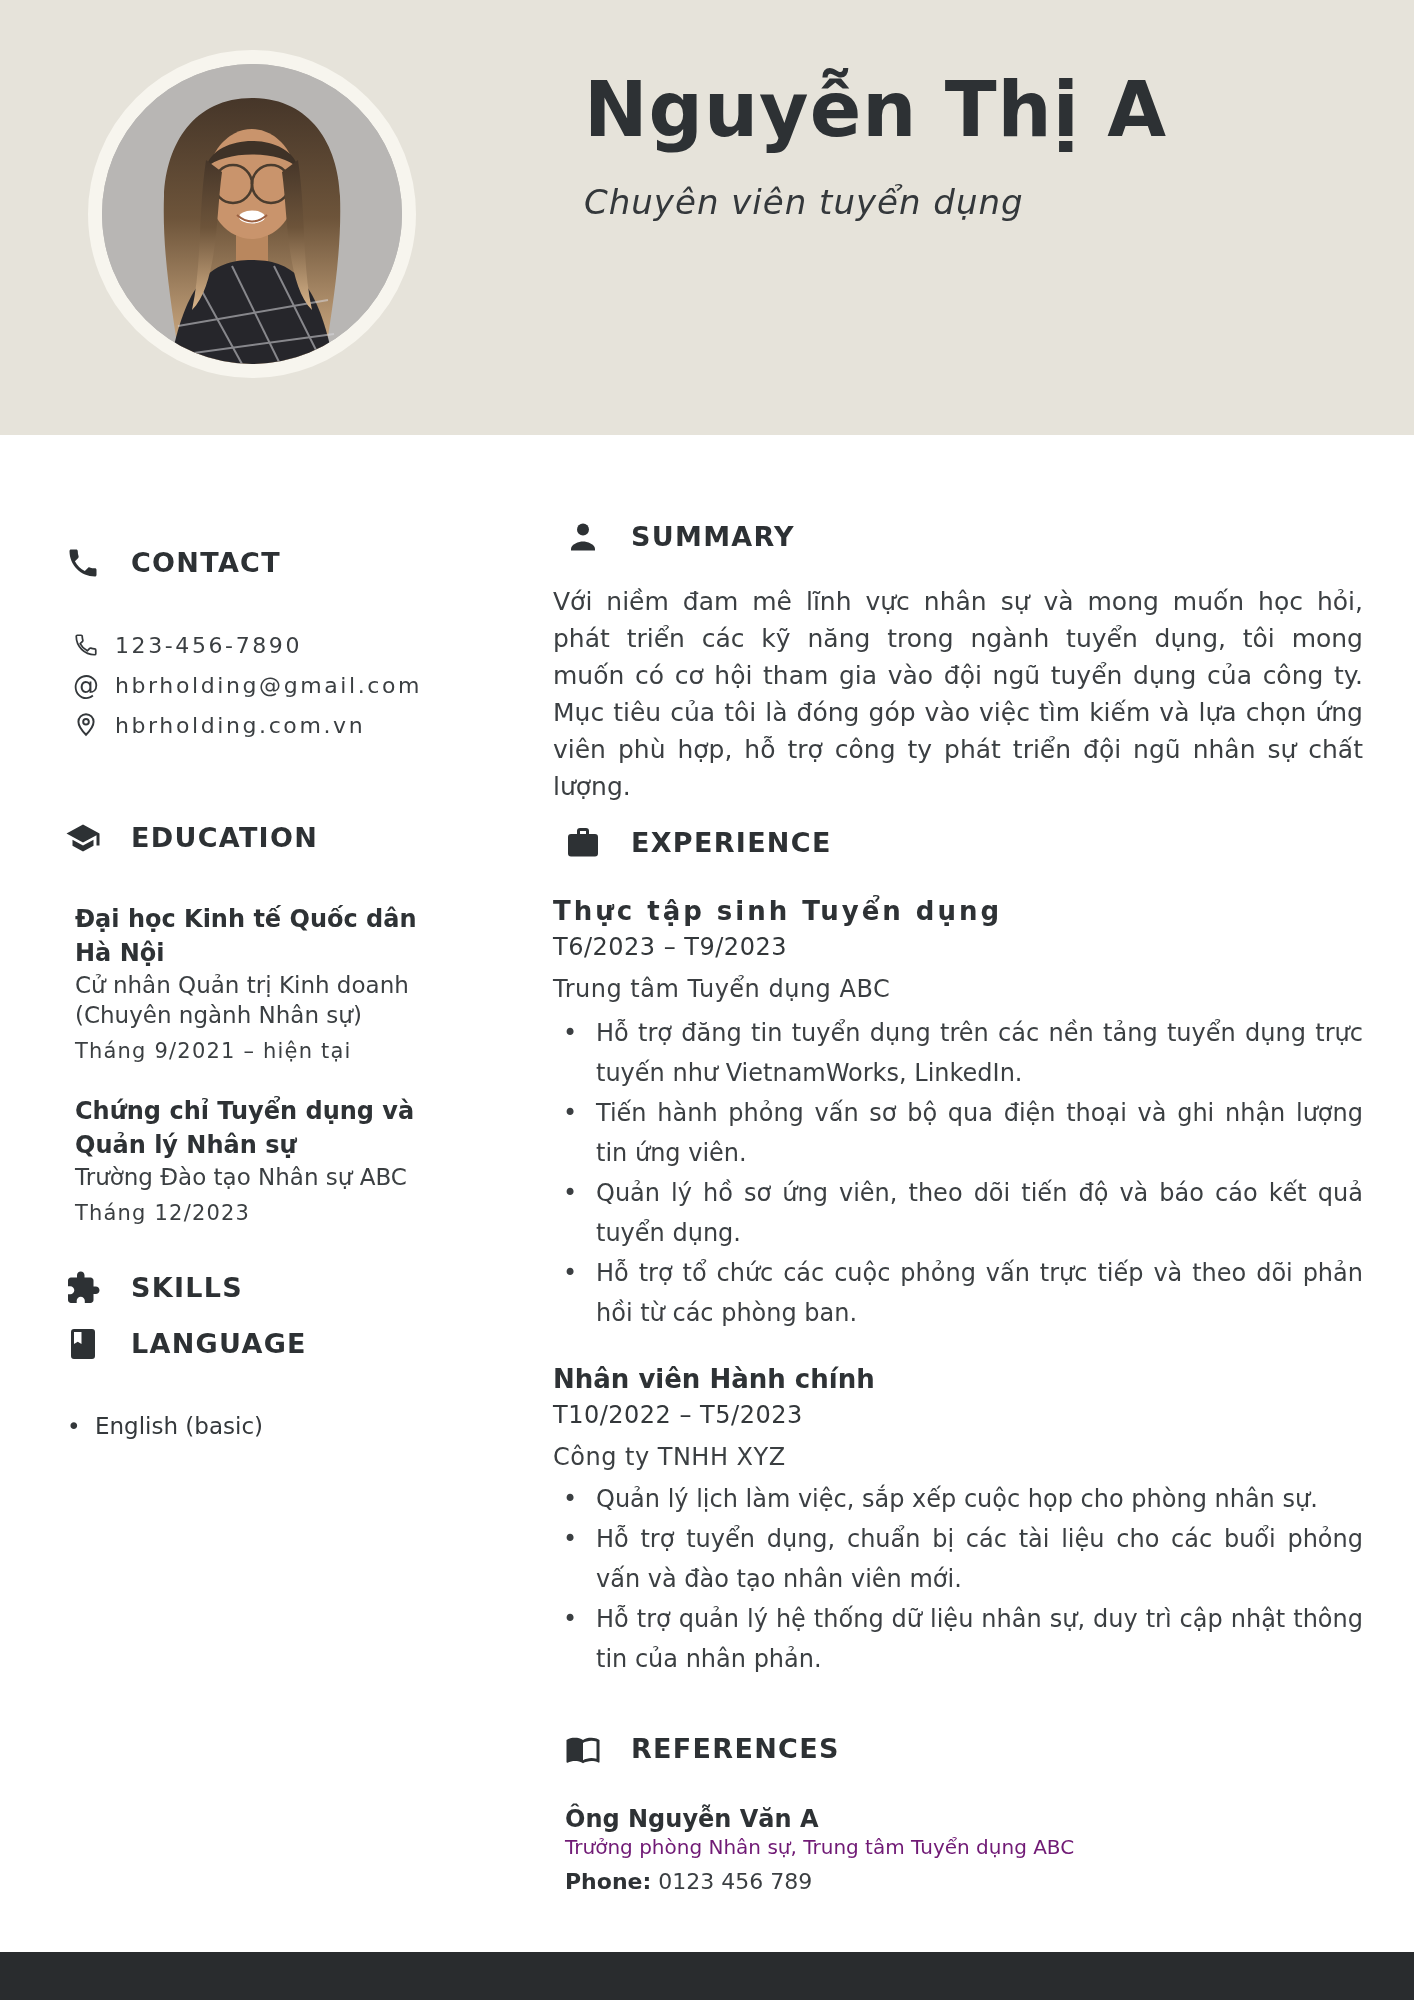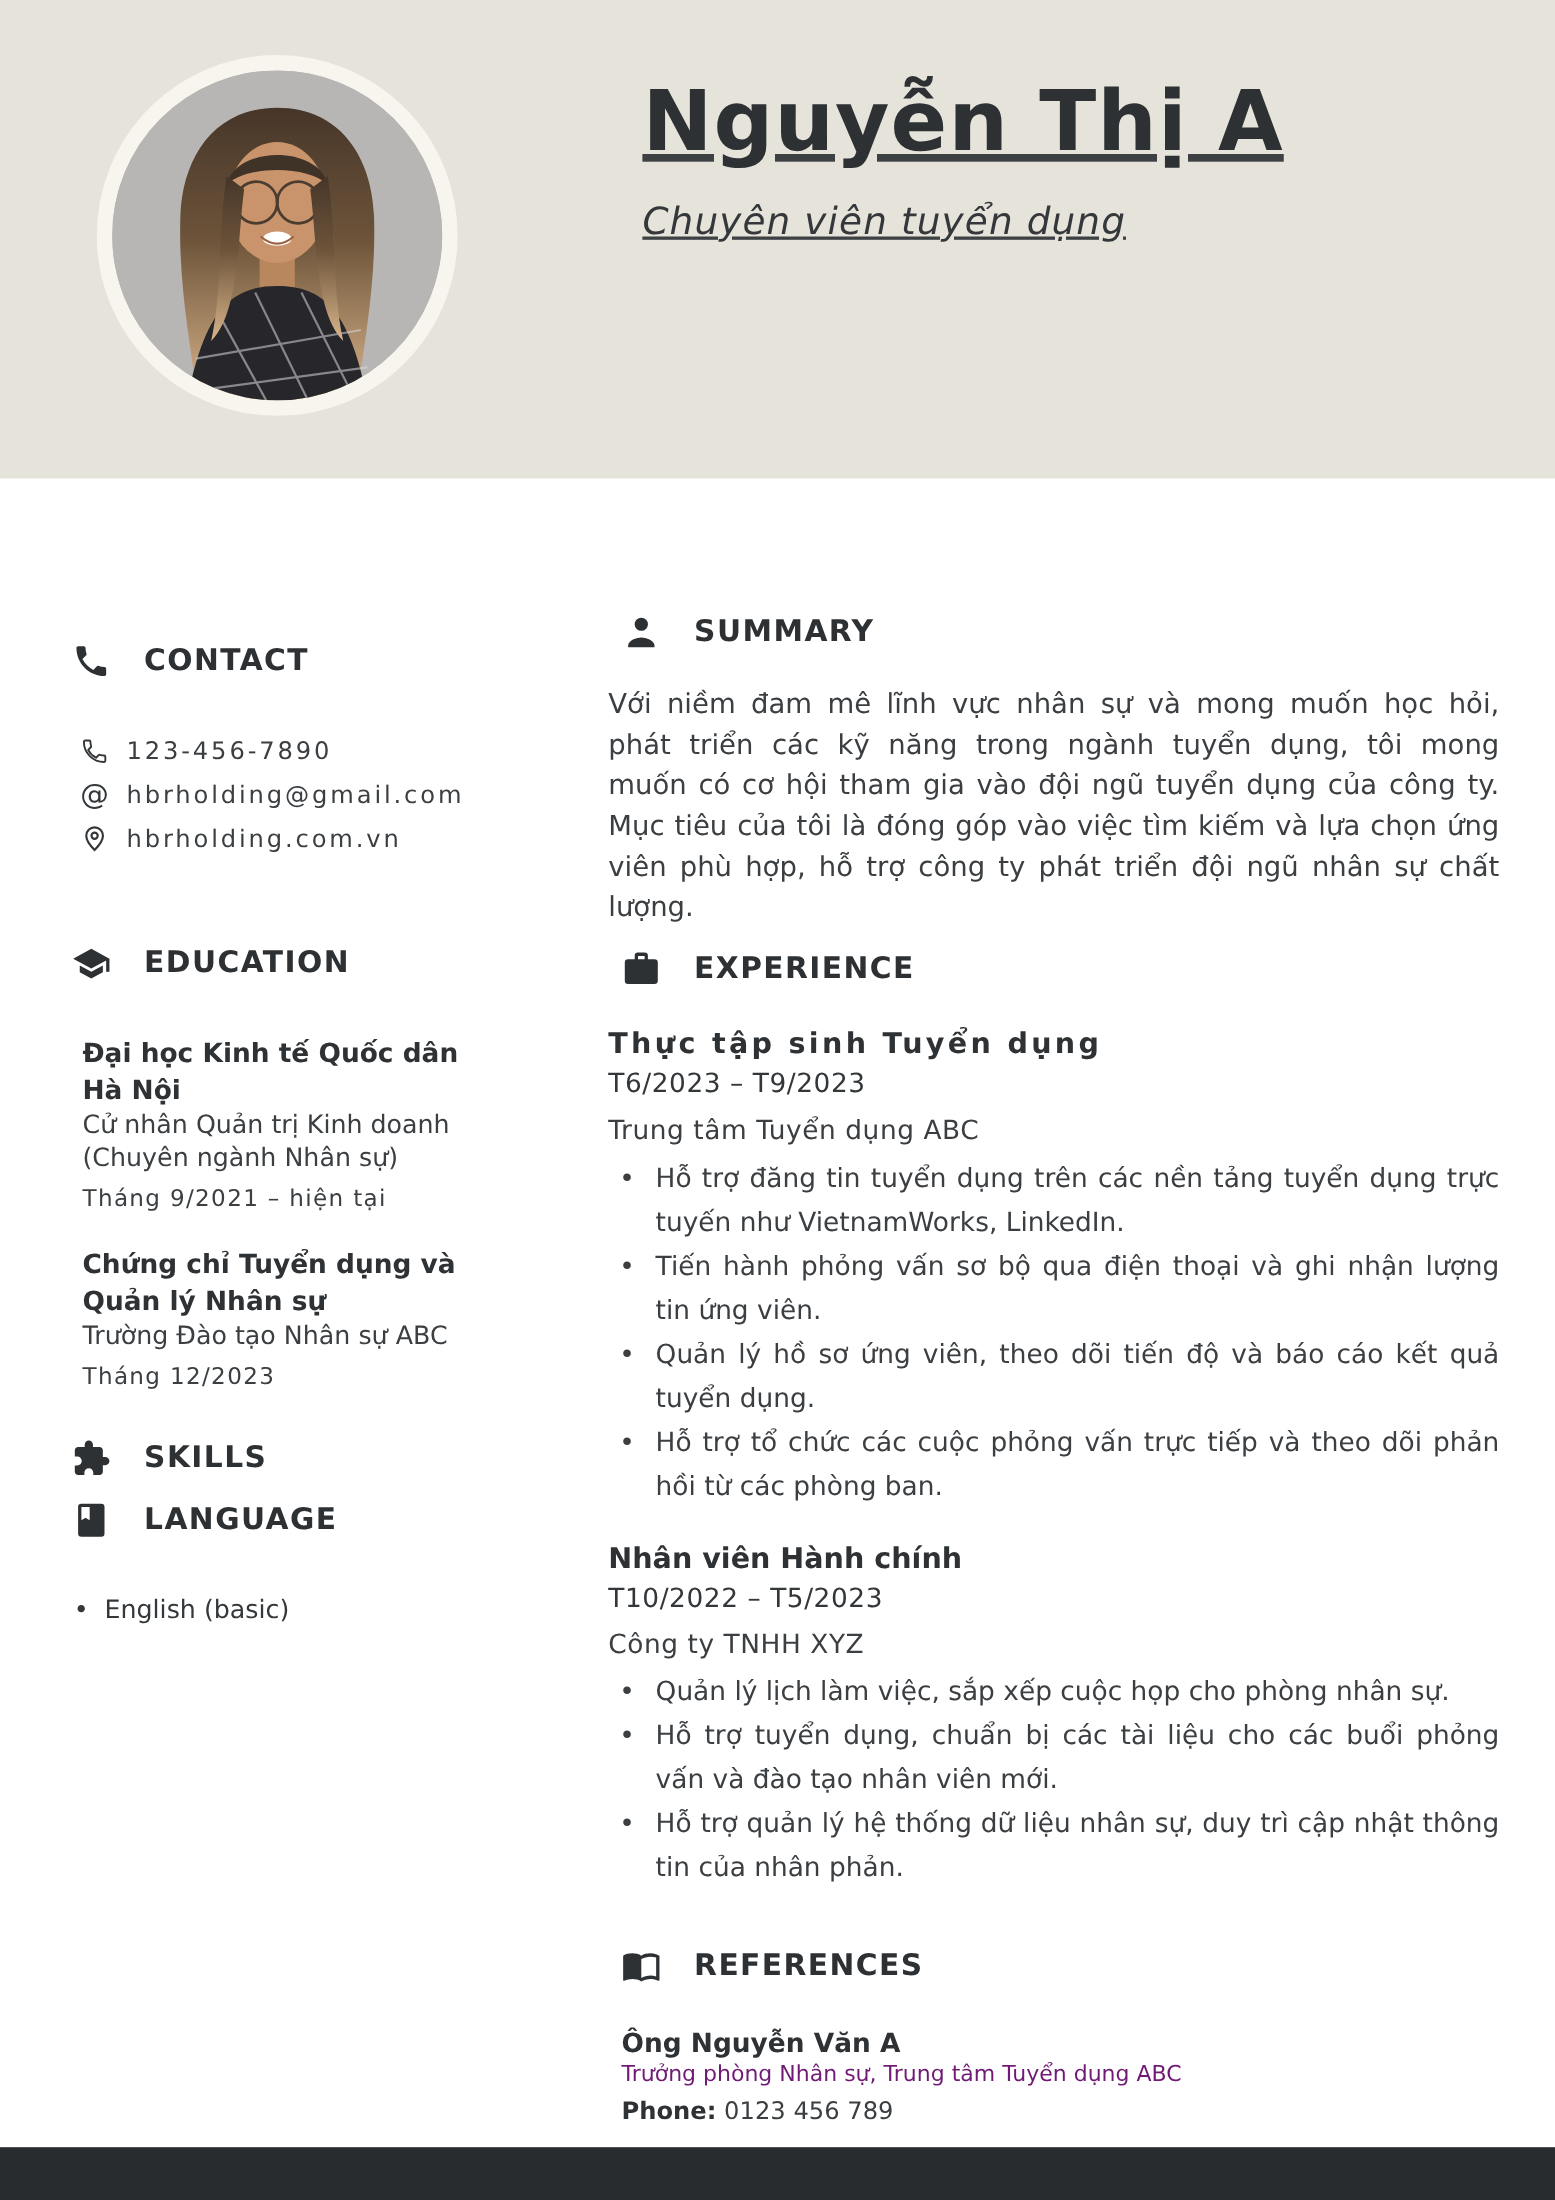--- a/index.html
+++ b/index.html
@@ -4,33 +4,33 @@
 <style>
   * { margin:0; padding:0; box-sizing:border-box; }
   html,body { background:#888; }
   body { font-family:"DejaVu Sans","Liberation Sans",sans-serif; }
   .page {
     position:relative; width:1414px; height:2000px; margin:0 auto;
     background:#ffffff; overflow:hidden; color:#3d4144;
   }
 
   
-  .header { height:435px; background:#e6e3da; display:flex; align-items:flex-start;text-decoration:underline; }
+  .header { height:435px; background:#e6e3da; display:flex; align-items:flex-start; }
   .photo {
     flex:none; width:328px; height:328px; margin:50px 0 0 88px;
     border:14px solid #f7f5ee; border-radius:50%;
     background:#b8b6b4; overflow:hidden;
   }
   .photo svg { display:block; width:100%; height:100%; }
   .header-text { margin:68px 0 0 168px; }
   .name { font-size:76px; font-weight:700; color:#2d3134; letter-spacing:1px; line-height:1.1; }
   .role-title { margin-top:30px; font-size:34px; font-style:italic; font-weight:500; color:#34383b; letter-spacing:1px; }
 
   
-  .columns { display:flex; align-items:flex-start;margin-top:38px; }
+  .columns { display:flex; align-items:flex-start; }
   .left  { width:460px; padding:110px 0 0 47px; }
   .right { width:810px; margin-left:93px; padding-top:84px; }
 
   .sec-head { display:flex; align-items:center; gap:30px; color:#2d3134; }
   .left  .sec-head { padding-left:18px; }
   .right .sec-head { padding-left:12px; }
   .sec-head .ico { flex:none; width:36px; height:36px; }
   .sec-head .ico svg { width:100%; height:100%; display:block; }
   .sec-head h2 { font-size:27px; font-weight:700; letter-spacing:1.3px; line-height:36px; }
 

